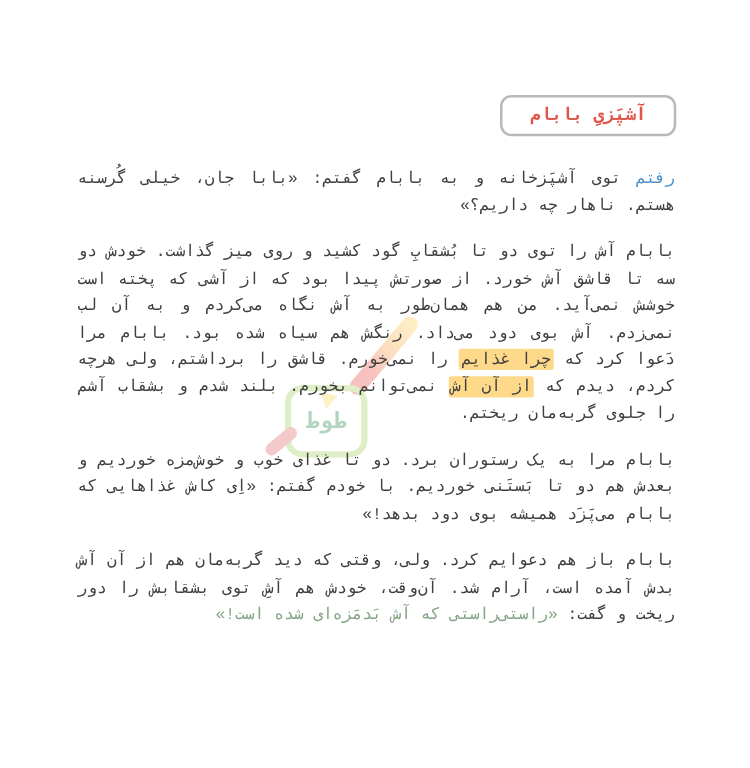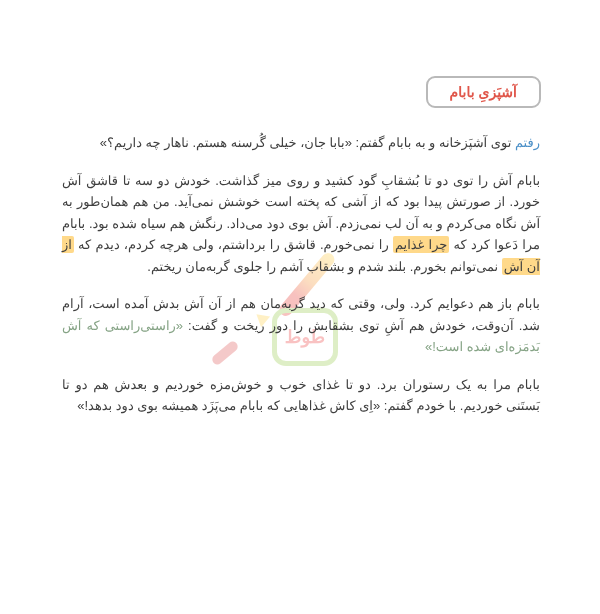--- a/index.html
+++ b/index.html
@@ -9,21 +9,21 @@
     --green-text:#85a385;
     --highlight-yellow:#ffd98a;
     --badge-border:#b9b9b9;
     --page-num:#9a9a9a;
   }
   html,body{margin:0;padding:0;background:#ffffff;}
   .page{
     position:relative;
     width:600px;height:518px;
     background:#ffffff;
-    font-family:Liberation Sans, sans-serif;
+    font-family:Liberation Mono, monospace;
     direction:rtl;
     overflow:hidden;
   }
   .badge{
     position:absolute;
     top:76px;right:59px;
     border:2px solid var(--badge-border);
     border-radius:9px;
     padding:6px 22px;
     background:#ffffff;
@@ -79,22 +79,22 @@
     border-top:12px solid #ffd34e;
     transform:rotate(130deg);
   }
   .wm-square{
     position:absolute;
     left:18px;top:58px;
     width:56px;height:48px;
     border:5px solid #9acd50;
     border-radius:14px;
     display:flex;align-items:center;justify-content:center;
-    color:#ef4444;
-    font-size:18px;font-weight:bold;margin-left:44px;
+    color:#15803d;
+    font-size:18px;font-weight:bold;
   }
   .wm-redmark{
     position:absolute;
     left:0;top:98px;
     width:30px;height:10px;
     background:#e05a5a;
     border-radius:5px;
     transform:rotate(-40deg);
   }
 </style>
@@ -112,19 +112,19 @@
     <div class="wm-pencil-tip"></div>
     <div class="wm-square">
       <span>طوط</span>
     </div>
     <div class="wm-redmark"></div>
   </div>
 
   <div class="story" id="story">
       <p><span class="seg-blue">رفتم</span><span class="seg-normal"> توی آشپَزخانه و به بابام گفتم: «بابا جان، خیلی گُرسنه هستم. ناهار چه داریم؟»</span></p>
       <p><span class="seg-normal">بابام آش را توی دو تا بُشقابِ گود کشید و روی میز گذاشت. خودش دو سه تا قاشق آش خورد. از صورتش پیدا بود که از آشی که پخته است خوشش نمی‌آید. من هم همان‌طور به آش نگاه می‌کردم و به آن لب نمی‌زدم. آش بوی دود می‌داد. رنگش هم سیاه شده بود. بابام مرا دَعوا کرد که </span><span class="seg-highlight">چرا غذایم</span><span class="seg-normal"> را نمی‌خورم. قاشق را برداشتم، ولی هرچه کردم، دیدم که </span><span class="seg-highlight">از آن آش</span><span class="seg-normal"> نمی‌توانم بخورم. بلند شدم و بشقاب آشم را جلوی گربه‌مان ریختم.</span></p>
+      <p><span class="seg-normal">بابام مرا به یک رستوران برد. دو تا غذای خوب و خوش‌مزه خوردیم و بعدش هم دو تا بَستَنی خوردیم. با خودم گفتم: «اِی کاش غذاهایی که بابام می‌پَزَد همیشه بوی دود بدهد!»</span></p>
       <p><span class="seg-normal">بابام باز هم دعوایم کرد. ولی، وقتی که دید گربه‌مان هم از آن آش بدش آمده است، آرام شد. آن‌وقت، خودش هم آشِ توی بشقابش را دور ریخت و گفت: </span><span class="seg-green">«راستی‌راستی که آش بَدمَزه‌ای شده است!»</span></p>
-      <p><span class="seg-normal">بابام مرا به یک رستوران برد. دو تا غذای خوب و خوش‌مزه خوردیم و بعدش هم دو تا بَستَنی خوردیم. با خودم گفتم: «اِی کاش غذاهایی که بابام می‌پَزَد همیشه بوی دود بدهد!»</span></p>
     </div>
 
   <div class="page-number">5</div>
 
 </div>
 
 </body></html>

